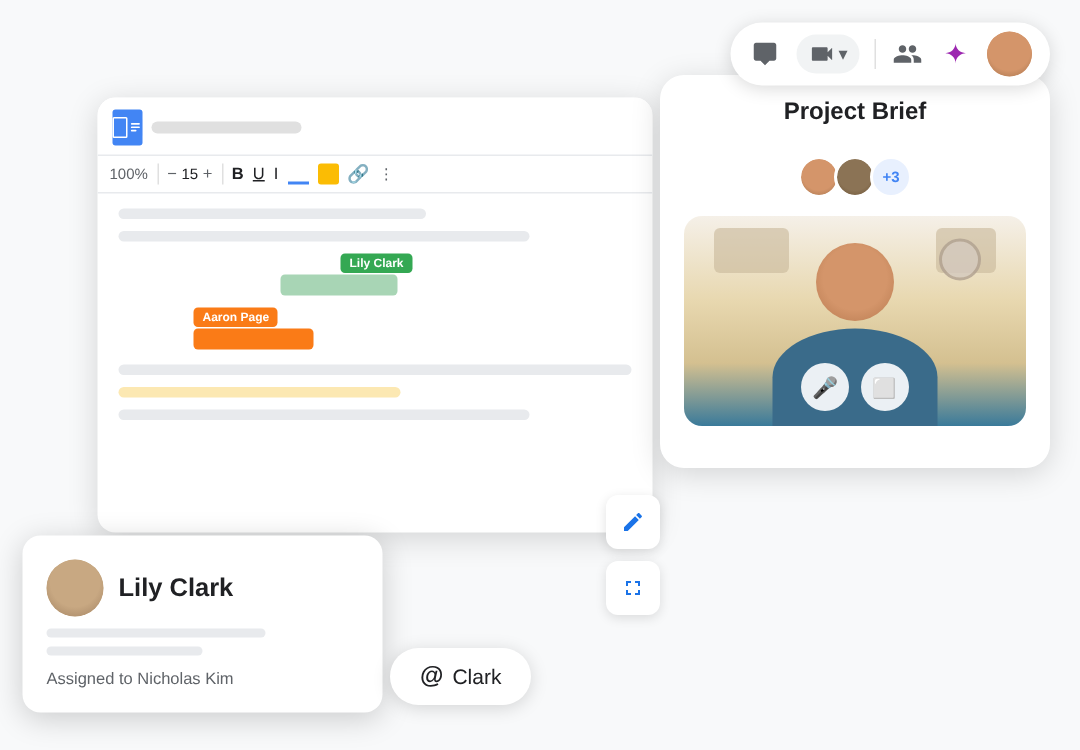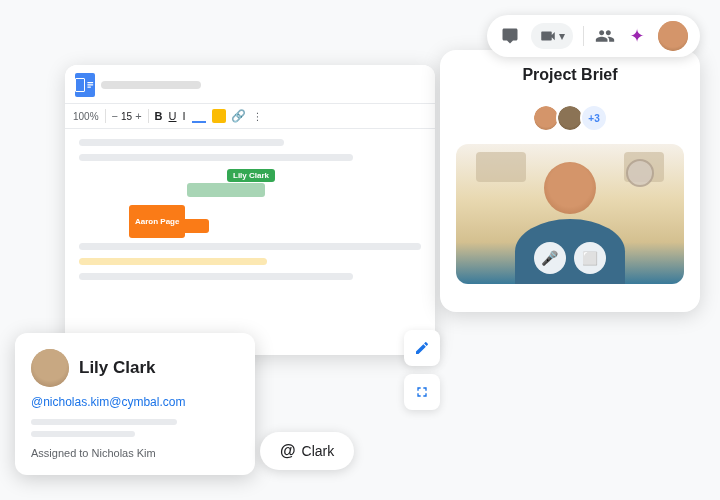--- a/index.html
+++ b/index.html
@@ -410,21 +410,21 @@
     <div class="doc-line medium"></div>
 
     <div style="position:relative;height:70px;margin:4px 0;">
 
       <div style="position:relative;height:32px;margin-bottom:4px;">
         <div style="position:absolute;font-size:8px;font-weight:700;color:#fff;background:#34a853;padding:2px 6px;border-radius:3px;top:0;left:148px;white-space:nowrap;z-index:2;">Lily Clark</div>
         <div style="position:absolute;top:14px;left:108px;width:78px;height:14px;background:#a8d5b5;border-radius:3px;"></div>
       </div>
 
       <div style="position:relative;height:28px;">
-        <div style="position:absolute;font-size:8px;font-weight:700;color:#fff;background:#fa7b17;padding:12px 6px;border-radius:3px;top:0px;left:50px;white-space:nowrap;z-index:2;">Aaron Page</div>
+        <div style="position:absolute;font-size:8px;font-weight:700;color:#fff;background:#fa7b17;padding:2px 6px;border-radius:3px;top:0px;left:50px;white-space:nowrap;z-index:2;">Aaron Page</div>
         <div style="position:absolute;top:14px;left:50px;width:80px;height:14px;background:#fa7b17;border-radius:3px;"></div>
       </div>
     </div>
     <div class="doc-line full"></div>
     <div class="doc-line short" style="width:55%;background:#fce8b2;"></div>
     <div class="doc-line medium"></div>
   </div>
 </div>
 
 <div class="brief-card">
@@ -468,21 +468,20 @@
   </div>
 </div>
 
 <div class="profile-card">
   <div class="profile-header">
     <div class="profile-avatar">
       <div style="width:100%;height:100%;background:radial-gradient(circle at 50% 40%, #c8a882 55%, #a08060 100%);border-radius:50%;"></div>
     </div>
     <div class="profile-name">Lily Clark</div>
   </div>
-  <div class="profile-email">@nicholas.kim@cymbal.com</div>
   <div class="profile-lines">
     <div class="profile-line w70"></div>
     <div class="profile-line w50"></div>
   </div>
   <div class="profile-assigned">Assigned to Nicholas Kim</div>
 </div>
 
 <div class="more-btn">
   <span class="at-symbol">@</span>
   <span>Clark</span>

